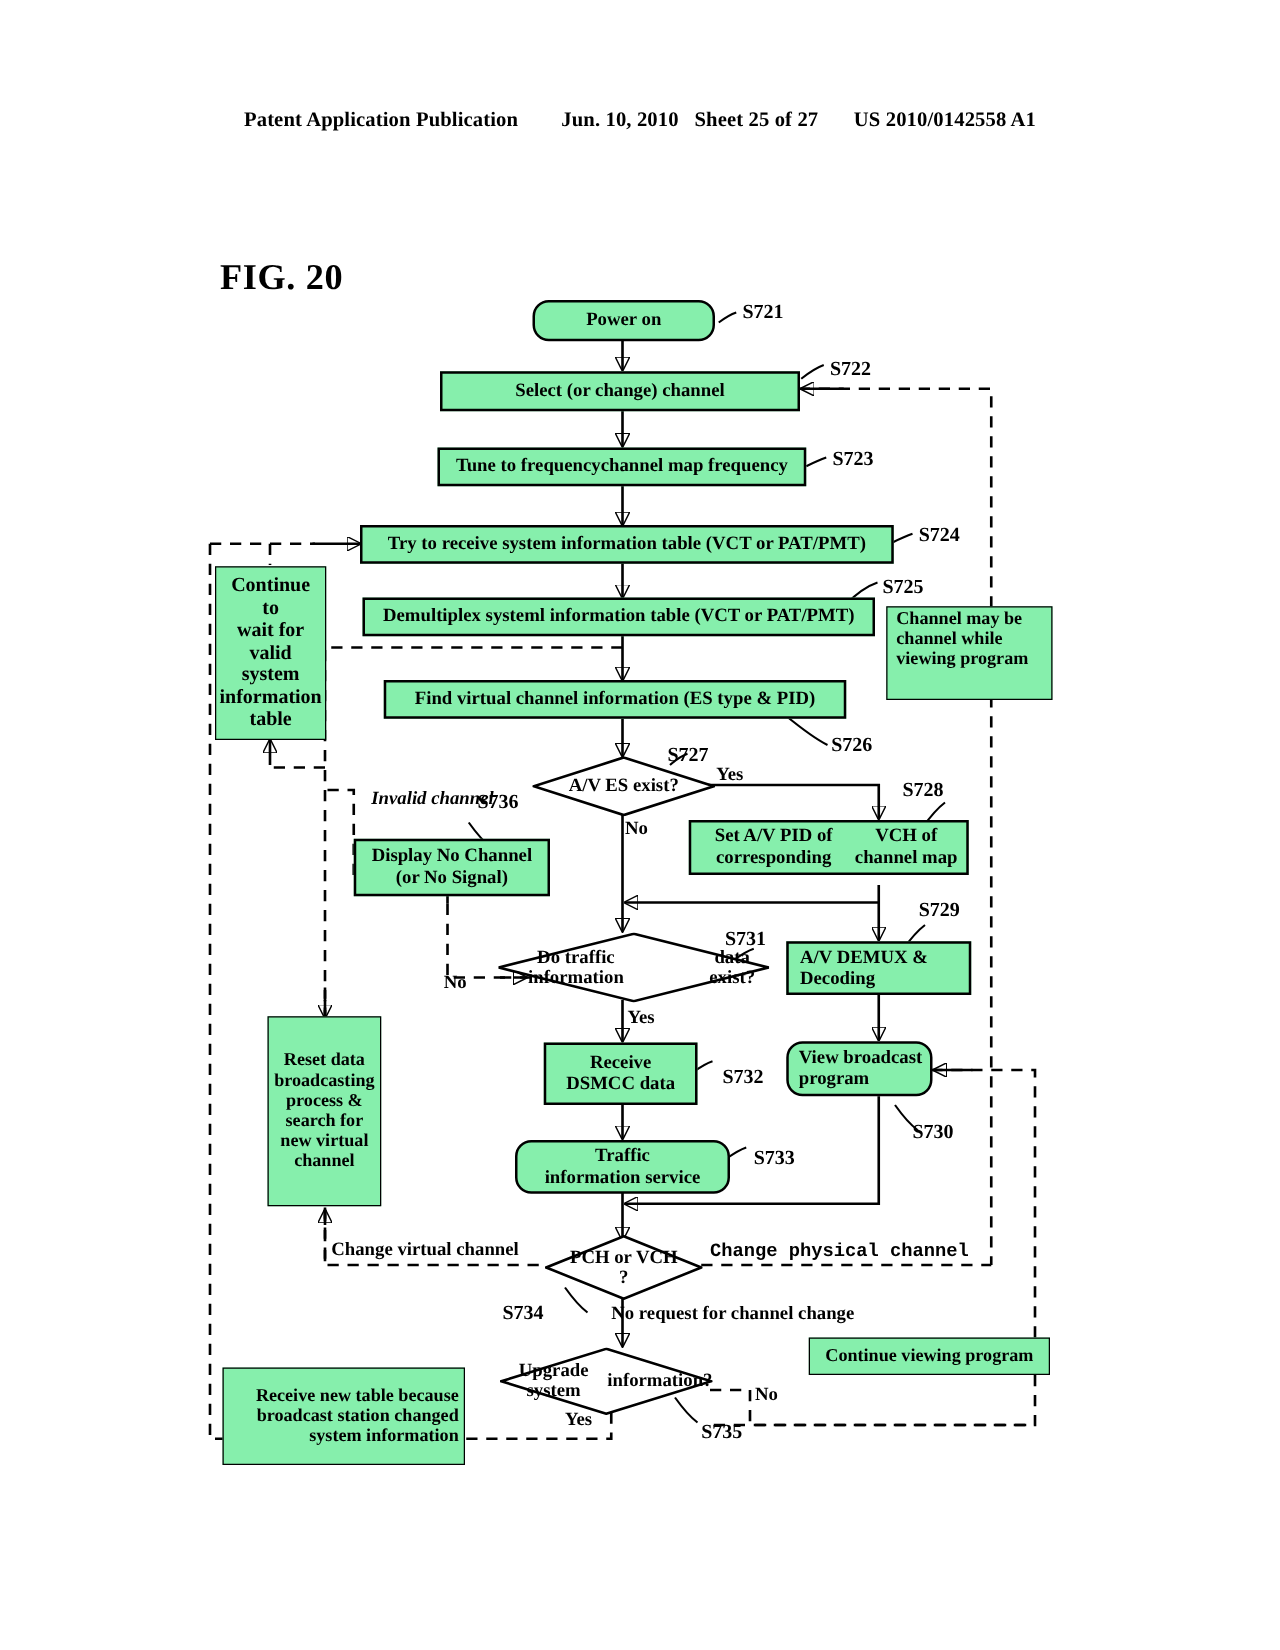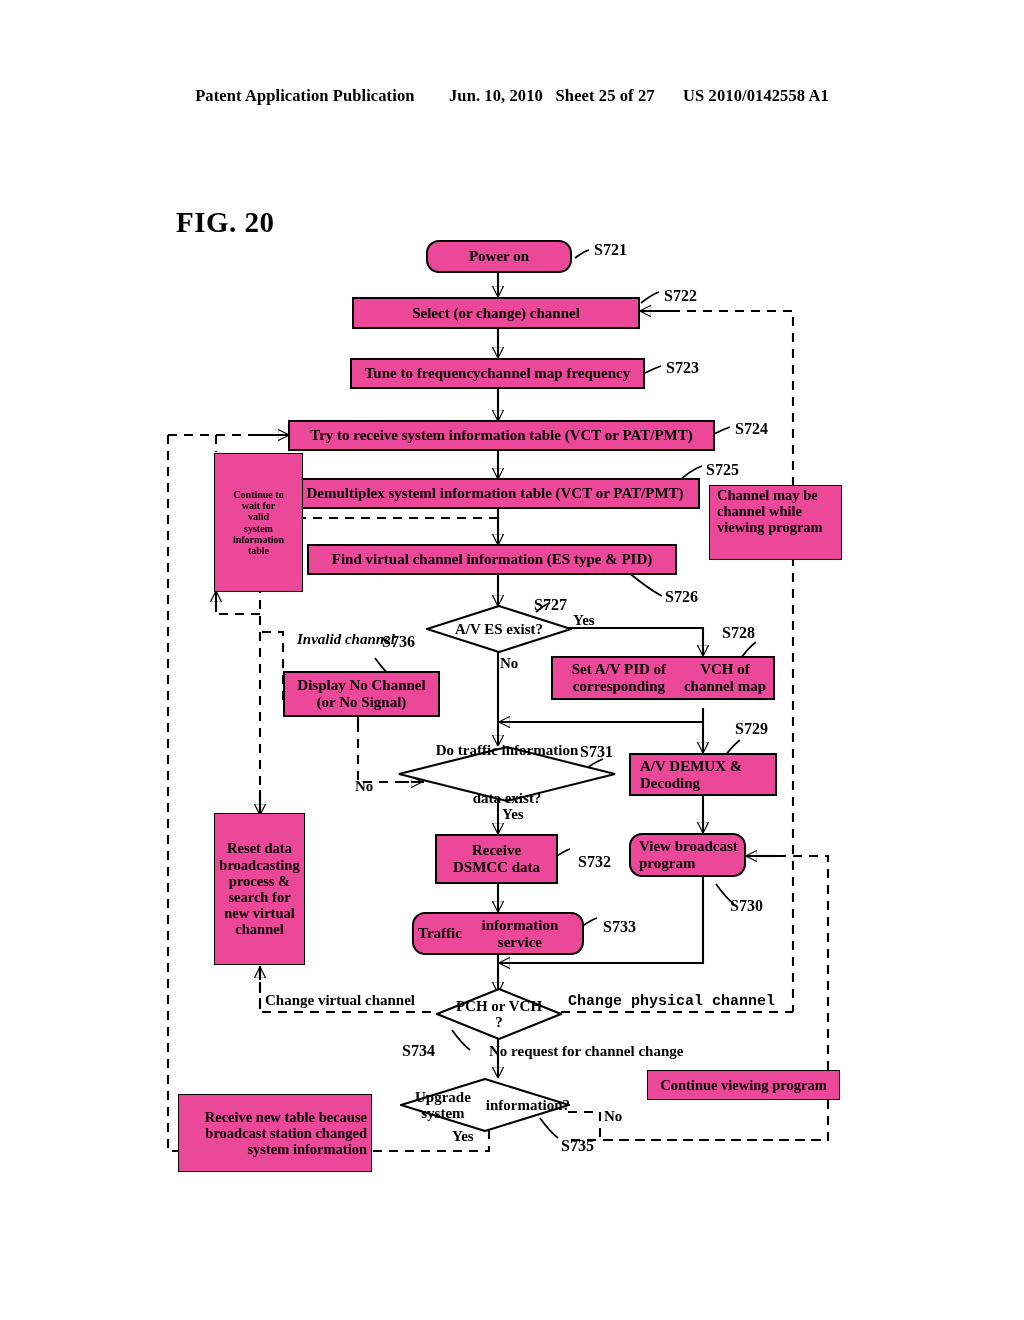--- a/index.html
+++ b/index.html
@@ -42,21 +42,21 @@
     font-weight: bold;
     font-size: 29px;
     letter-spacing: 0.5px;
   }
 
   
   .node {
     position: absolute;
     box-sizing: border-box;
     border: 2px solid #000;
-    background: #ec4899;
+    background: #86efac;
     display: flex;
     align-items: center;
     justify-content: center;
     text-align: center;
     font-family: "Liberation Serif", serif;
     font-weight: bold;
     font-size: 15px;
     line-height: 1.12;
     padding: 1px 4px;
     z-index: 4;
@@ -292,36 +292,36 @@
 <div class="node rounded" style="left:629px; top:833px; width:117px; height:44px; flex-direction:column; align-items:flex-start; padding-left:8px;">
   <span>View broadcast</span>
   <span>program</span>
 </div>
 <div class="step-num" style="left:730px; top:897px;">S730</div>
 
 <div class="diamond" style="left:398px; top:746px; width:218px; height:56px;">
   <svg width="218" height="56" viewBox="0 0 218 56">
     <polygon points="109,1 217,28 109,55 1,28" fill="#fff" stroke="#000" stroke-width="2.1"></polygon>
   </svg>
-  <div class="dtext" style="flex-direction:column;gap:32px;">
+  <div class="dtext" style="flex-direction:row;gap:32px;">
     <span>Do traffic information</span>
     <span>data exist?</span>
   </div>
 </div>
 <div class="step-num" style="left:580px; top:743px;">S731</div>
 <div class="edge-label" style="left:355px; top:778px;">No</div>
 <div class="edge-label" style="left:502px; top:806px;">Yes</div>
 
 <div class="node" style="left:435px; top:834px; width:123px; height:50px; flex-direction:column;">
   <span>Receive</span>
   <span>DSMCC data</span>
 </div>
 <div class="step-num" style="left:578px; top:853px;">S732</div>
 
-<div class="node rounded" style="left:412px; top:912px; width:172px; height:43px; ">
+<div class="node rounded" style="left:412px; top:912px; width:172px; height:43px; flex-direction:column;text-align:right;">
   <span>Traffic</span>
   <span>information service</span>
 </div>
 <div class="step-num" style="left:603px; top:918px;">S733</div>
 
 <div class="diamond" style="left:436px; top:988px; width:126px; height:52px;">
   <svg width="126" height="52" viewBox="0 0 126 52">
     <polygon points="63,1 125,26 63,51 1,26" fill="#fff" stroke="#000" stroke-width="2.1"></polygon>
   </svg>
   <div class="dtext" style="flex-direction:column;">
@@ -349,21 +349,21 @@
 
 <div class="node" style="left:283px; top:671px; width:157px; height:46px; flex-direction:column;">
   <span>Display No Channel</span>
   <span>(or No Signal)</span>
 </div>
 <div class="step-num" style="left:382px; top:633px;">S736</div>
 <div class="edge-label" style="left:297px; top:631px; line-height:1.1; text-align:left;font-style:italic;">
   <div>Invalid channel</div>
 </div>
 
-<div class="node thin" style="left:172px; top:453px; width:89px; height:139px; flex-direction:column; font-size:10px;margin-left:42px;">
+<div class="node thin" style="left:172px; top:453px; width:89px; height:139px; flex-direction:column; font-size:16px;">
   <span>Continue to</span>
   <span>wait for</span>
   <span>valid</span>
   <span>system</span>
   <span>information</span>
   <span>table</span>
 </div>
 
 <div class="node thin" style="left:709px; top:485px; width:133px; height:75px; flex-direction:column; align-items:flex-start; padding-left:7px; justify-content:flex-start; font-size:14.5px;">
   <span>Channel may be</span>

